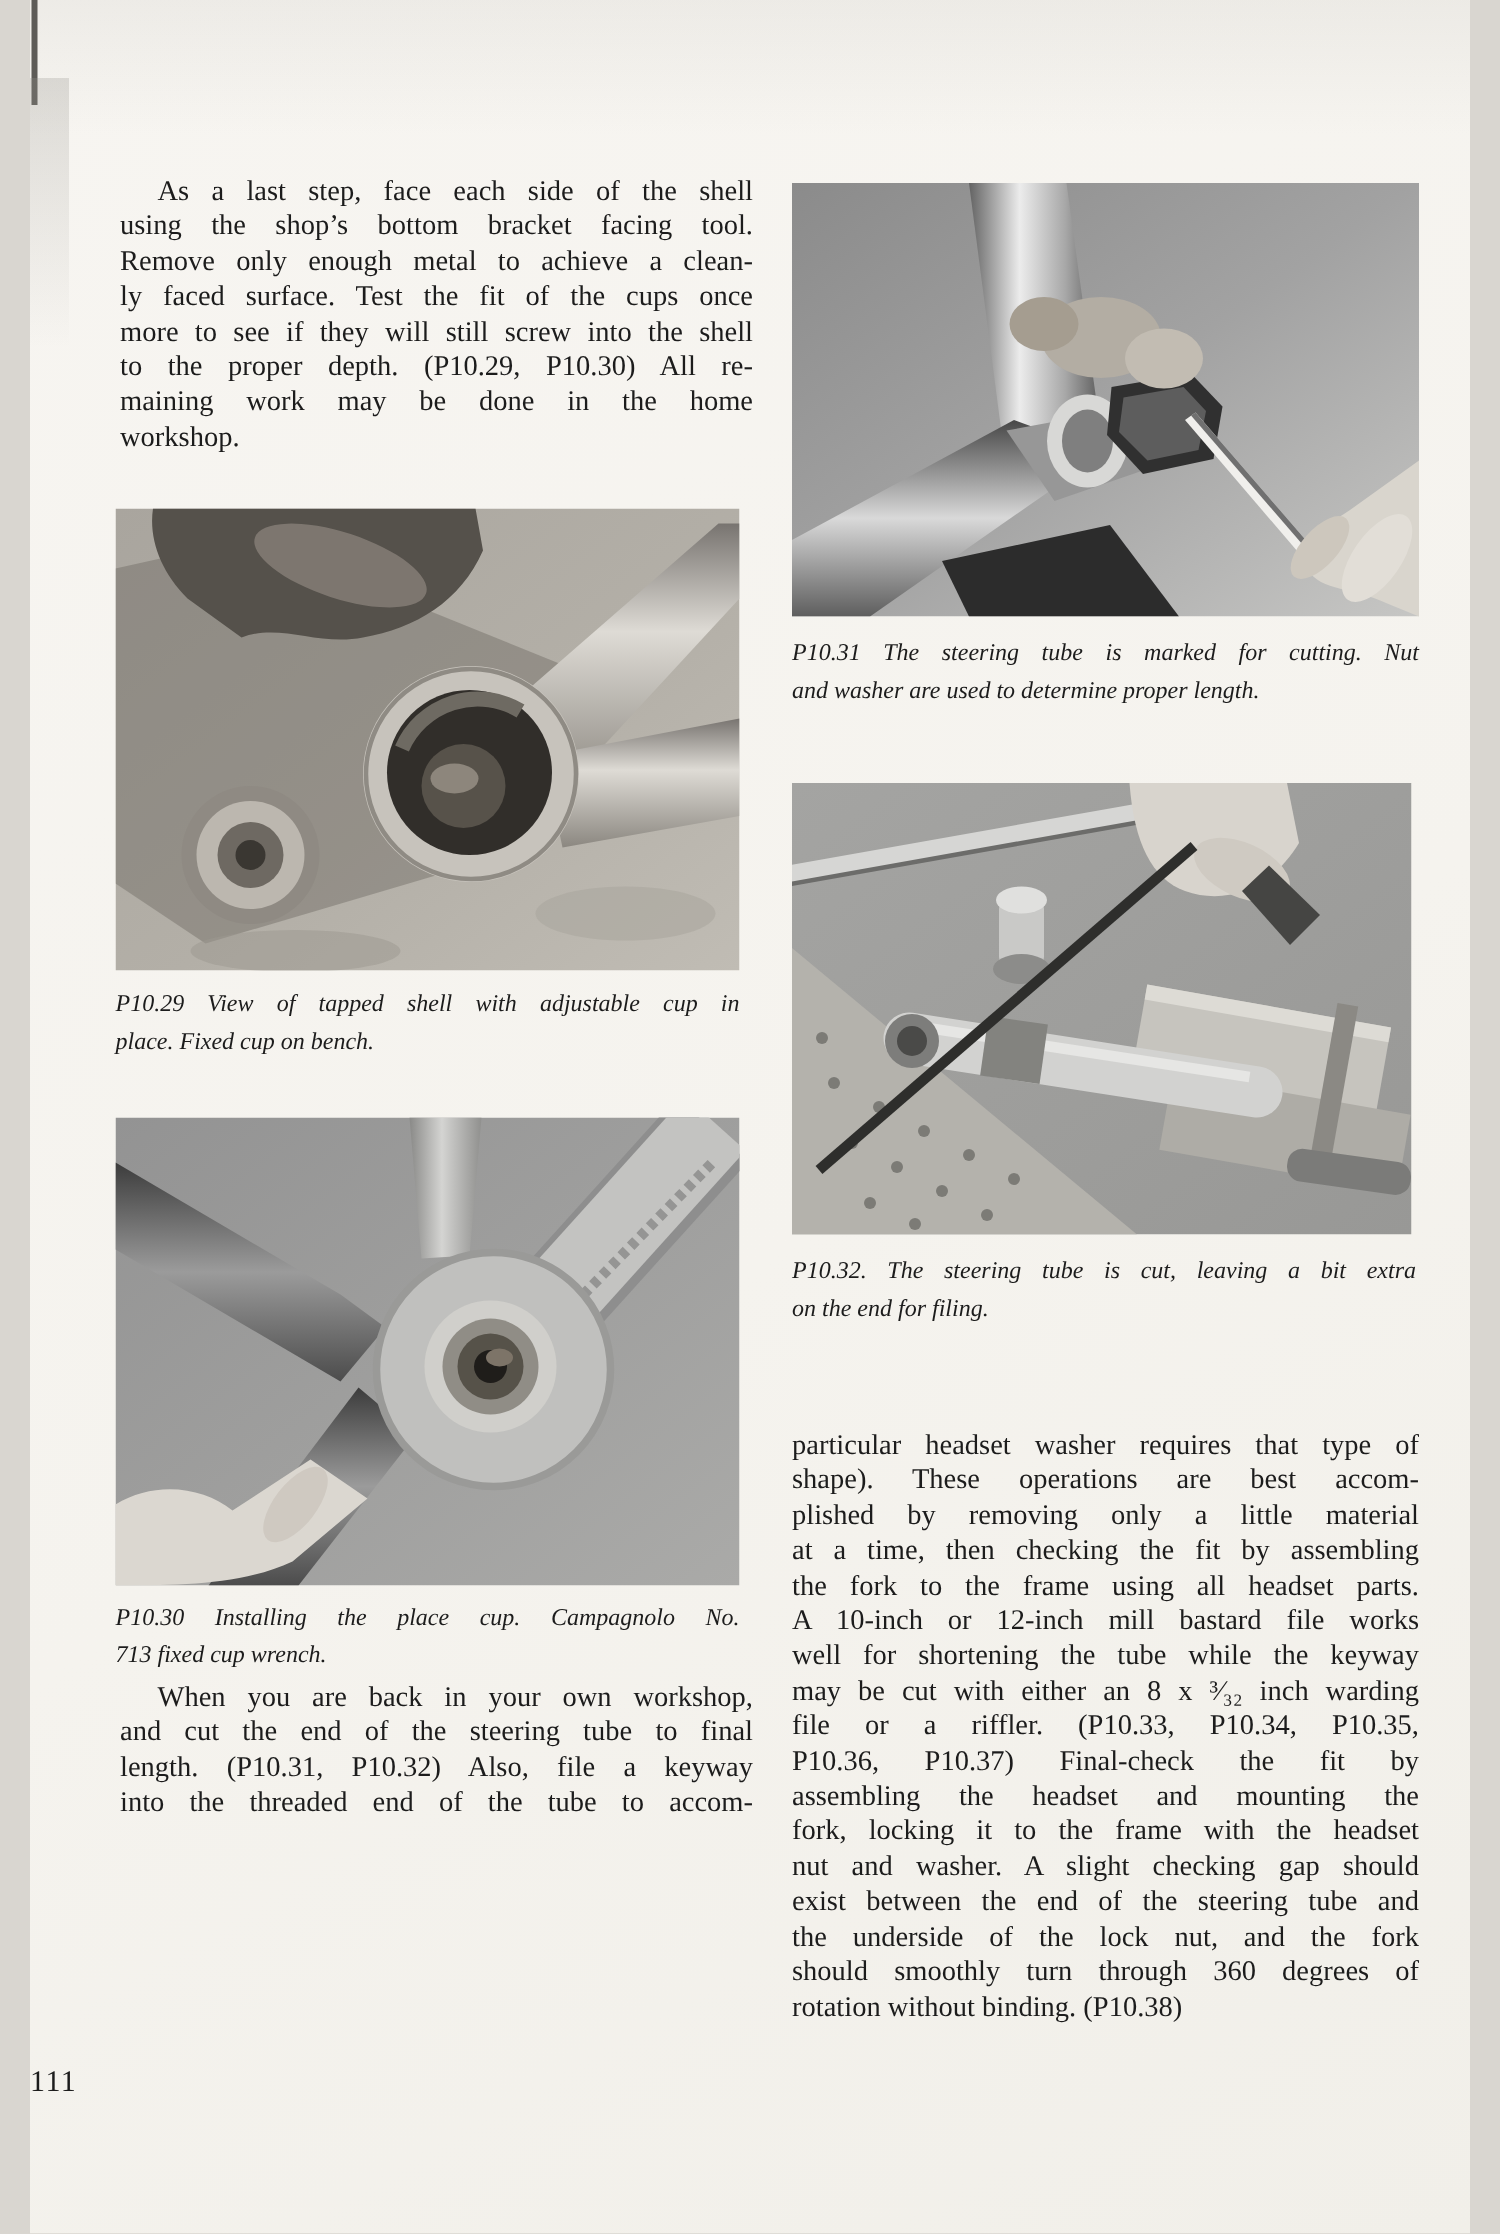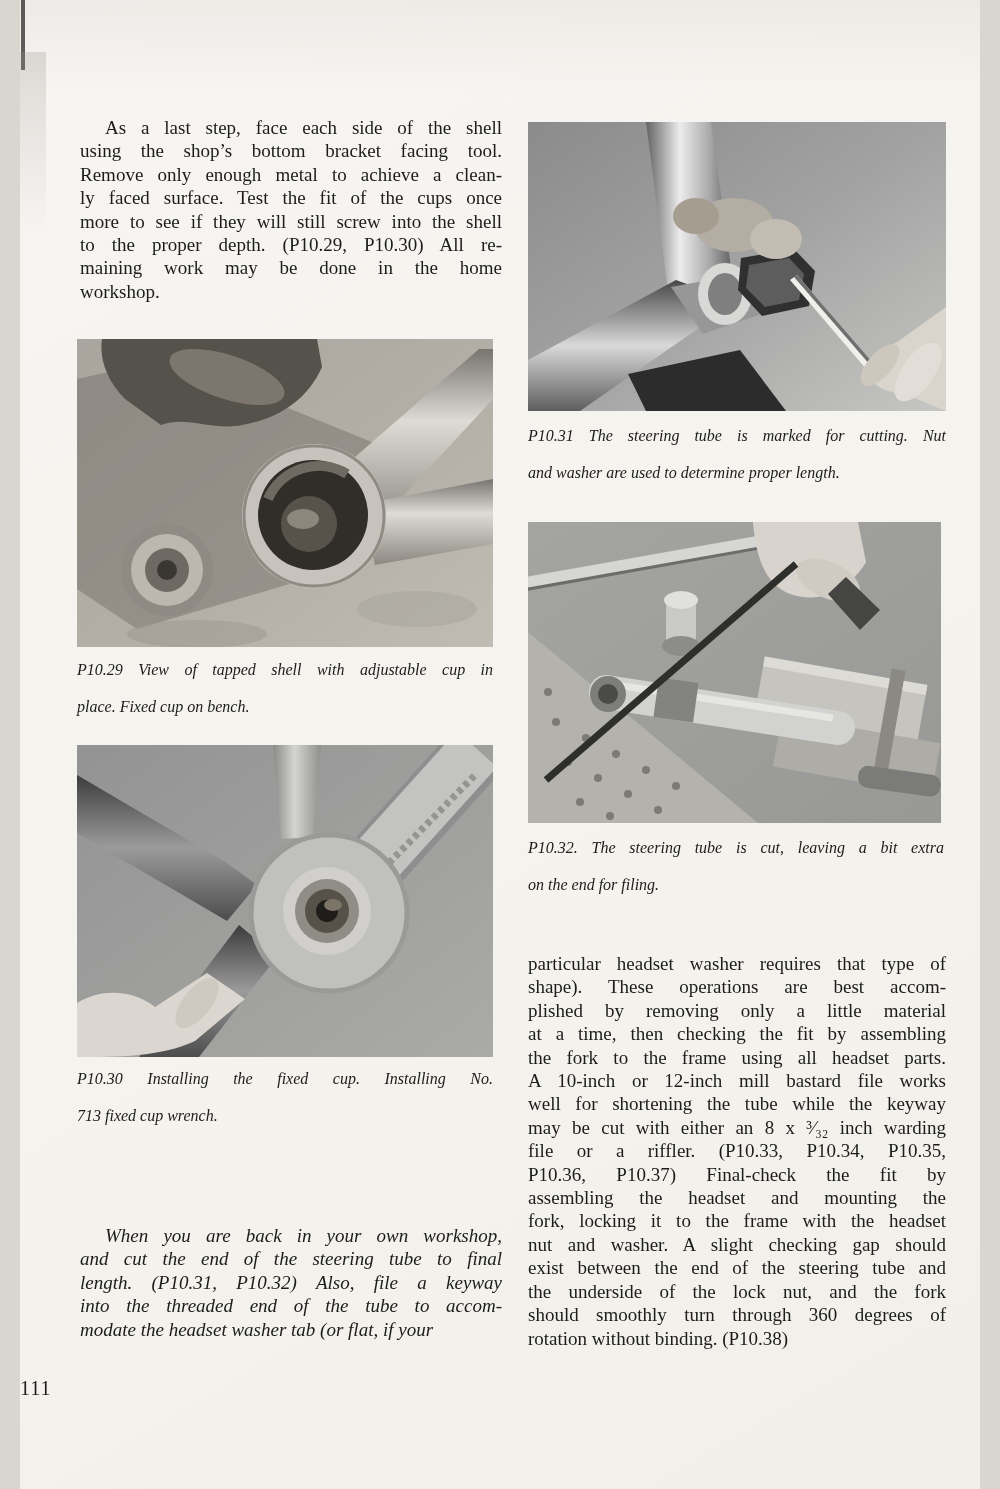--- a/index.html
+++ b/index.html
@@ -12,21 +12,21 @@
     background:linear-gradient(180deg, rgba(198,196,190,0.20), rgba(198,196,190,0)); pointer-events:none; }
   .scan-line { position:absolute; left:1px; top:0; width:4px; height:70px; background:#5d5b57; }
   .scan-smudge { position:absolute; left:0; top:52px; width:26px; height:180px;
     background:linear-gradient(180deg, rgba(150,148,142,0.28), rgba(150,148,142,0)); }
   .para { position:absolute; font-size:19px; line-height:23.4px; }
   .para .tline { text-align:justify; text-align-last:justify; }
   .para .tline-last { text-align-last:left; }
   .indented .tline:first-child { text-indent:25px; }
   .caption { position:absolute; font-size:16px; line-height:24.5px; font-style:italic; }
   .caption .tline { text-align:justify; text-align-last:justify; }
-  .caption .tline-last { text-align-last:left;margin-top:12px; }
+  .caption .tline-last { text-align-last:left; }
   .photo { position:absolute; margin:0; padding:0; line-height:0; }
   .photo svg { display:block; }
   .page-number { position:absolute; left:0; top:1377px; width:100%; text-align:left;
     font-size:20px; letter-spacing:1px; }
 </style>
 </head>
 <body>
 
 <div class="page">
 
@@ -209,30 +209,29 @@
       <circle cx="250" cy="166" r="44" fill="#d0cfcb"></circle>
       <circle cx="250" cy="166" r="32" fill="#908d86"></circle>
       <circle cx="250" cy="166" r="22" fill="#565249"></circle>
       <circle cx="250" cy="166" r="11" fill="#1f1d1a"></circle>
       <ellipse cx="256" cy="160" rx="9" ry="6" fill="#7d7468"></ellipse>
       <path d="M0,312 L0,258 C26,242 58,246 78,262 L130,228 L168,254 L118,296 C84,312 40,312 0,312 Z" fill="#dbd7d0"></path>
       <ellipse cx="120" cy="258" rx="14" ry="30" transform="rotate(38 120 258)" fill="#cfc9c1"></ellipse>
     </svg>
   </figure>
   <div class="caption" style="left:57px; top:1067px; width:416px;">
-      <div class="tline">P10.30 Installing the fixed cup. Installing No.</div>
+      <div class="tline">P10.30 Installing the place cup. Campagnolo No.</div>
       <div class="tline tline-last">713 fixed cup wrench.</div>
     </div>
 
-  <div class="para indented" style="left:60px; top:1224px; width:422px;font-style:italic;">
+  <div class="para indented" style="left:60px; top:1120px; width:422px;">
       <div class="tline">When you are back in your own workshop,</div>
       <div class="tline">and cut the end of the steering tube to final</div>
       <div class="tline">length. (P10.31, P10.32) Also, file a keyway</div>
       <div class="tline">into the threaded end of the tube to accom-</div>
-      <div class="tline tline-last">modate the headset washer tab (or flat, if your</div>
     </div>
 
   <div class="para" style="left:508px; top:952px; width:418px;">
       <div class="tline">particular headset washer requires that type of</div>
       <div class="tline">shape). These operations are best accom-</div>
       <div class="tline">plished by removing only a little material</div>
       <div class="tline">at a time, then checking the fit by assembling</div>
       <div class="tline">the fork to the frame using all headset parts.</div>
       <div class="tline">A 10-inch or 12-inch mill bastard file works</div>
       <div class="tline">well for shortening the tube while the keyway</div>

